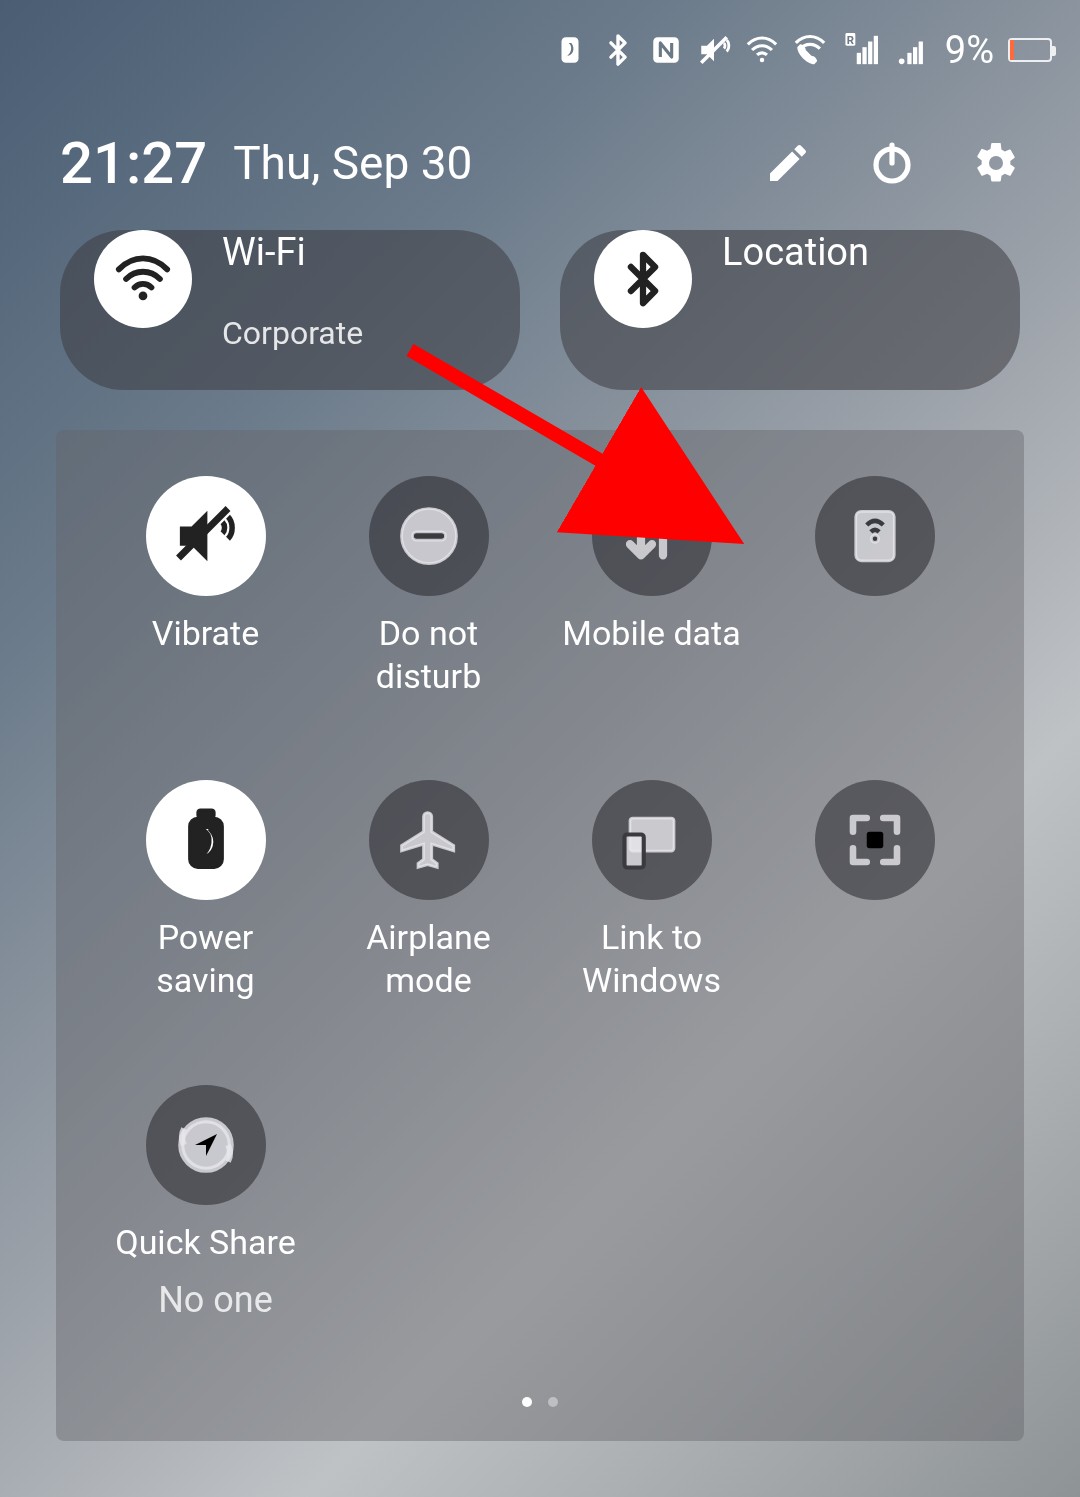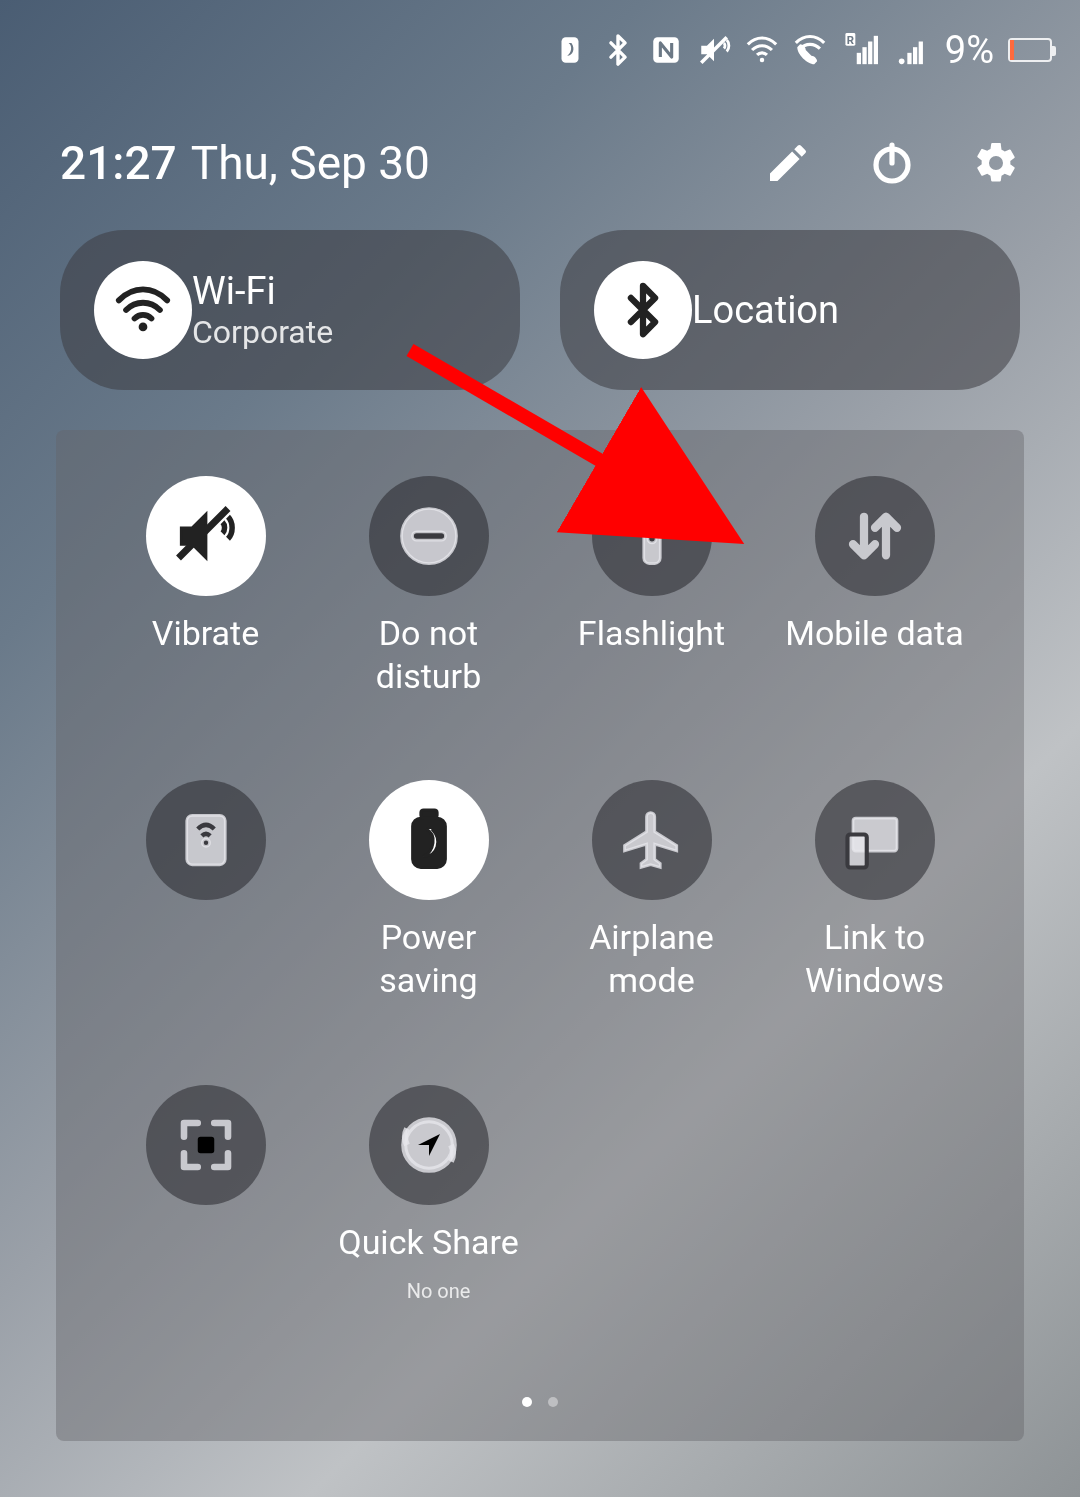--- a/index.html
+++ b/index.html
@@ -20,54 +20,54 @@
   .batt-pct { font-size: 38px; font-weight: 400; color:#fff; }
   .batt-shell { width: 44px; height: 24px; border: 2.5px solid rgba(255,255,255,.85); border-radius:4px; position:relative; }
   .batt-shell::after{content:'';position:absolute;right:-6px;top:6px;width:4px;height:10px;background:rgba(255,255,255,.85);border-radius:0 2px 2px 0;}
   .batt-fill{position:absolute;left:0;top:0;bottom:0;width:10%;background:#ff6a3d;}
 
   
   .header {
     position:absolute; left:60px; right:60px; top:128px; height:70px;
     display:flex; align-items:center; color:#fff;
   }
-  .time { font-size:46px; font-weight:500; margin-right:14px; }
+  .time { font-size:58px; font-weight:500; margin-right:26px; }
   .date { font-size:46px; font-weight:400; }
   .header-actions { margin-left:auto; display:flex; gap:56px; }
   .hact { width:48px; height:48px; display:flex; align-items:center; justify-content:center; cursor:pointer; }
   .hact svg{width:100%;height:100%;}
 
   
   .pills { position:absolute; left:60px; right:60px; top:230px; display:flex; gap:40px; }
   .pill {
     flex:1; background:rgba(60,60,65,.55); border-radius:64px; height:160px;
-    display:flex; align-items:center; padding:0 34px; cursor:pointer;
+    display:flex; align-items:flex-start; padding:0 34px; gap:30px; cursor:pointer;
   }
   .pill .circle{ width:98px;height:98px;border-radius:50%;background:#fff;display:flex;align-items:center;justify-content:center;}
   .pill .circle svg{width:58px;height:58px;}
   .pill .txt{display:flex;flex-direction:column;color:#fff;}
   .pill .t1{font-size:38px;font-weight:400;}
-  .pill .t2{font-size:32px;color:rgba(255,255,255,.85);}
+  .pill .t2{font-size:32px;color:rgba(255,255,255,.85);margin-top:40px;}
 
   
   .panel{
     position:absolute; left:56px; right:56px; top:430px; bottom:56px;
     background:rgba(100,100,105,.42); border-radius:8px;
     padding:46px 38px 34px; display:flex; flex-direction:column;
   }
   .grid{ flex:1; display:grid; grid-template-columns:repeat(4,1fr); grid-template-rows:repeat(3,1fr); }
   .tile{ display:flex; flex-direction:column; align-items:center; gap:16px; cursor:pointer;}
   .tile .circ{ width:120px;height:120px;border-radius:50%; display:flex;align-items:center;justify-content:center;}
   .tile .circ svg{width:66px;height:66px;}
   .on  .circ{ background:#fff; }
   .off .circ{ background:rgba(40,40,45,.55); }
   .on  .circ svg{ fill:#222; stroke:#222; }
   .off .circ svg{ fill:rgba(230,230,235,.8); stroke:rgba(230,230,235,.8);}
   .tile .lab{ color:#fff; font-size:34px; text-align:center; line-height:1.25; max-width:200px;}
-  .tile .sub{ color:rgba(255,255,255,.8); font-size:20px; text-align:center;margin-left:20px; }
+  .tile .sub{ color:rgba(255,255,255,.8); font-size:36px; text-align:center;margin-left:20px; }
 
   .dots{ display:flex; justify-content:center; gap:16px; padding-top:8px;}
   .dot{width:10px;height:10px;border-radius:50%;background:rgba(255,255,255,.4);}
   .dot.active{background:#fff;}
 
   
   .arrow{position:absolute; pointer-events:none;}
 </style>
 </head>
 <body>
@@ -204,32 +204,20 @@
     <div class="tile off">
       <div class="circ">
         <svg viewBox="0 0 24 24">
             <circle cx="12" cy="12" r="10"></circle>
             <rect x="6" y="10.5" width="12" height="3" rx="1.5" fill="#3a3a3f"></rect>
           </svg>
       </div>
       <span class="lab">Do not disturb</span>
     </div>
 
-    <div class="tile off">
-      <div class="circ">
-        <svg viewBox="0 0 24 24">
-            <path d="M7 2h10v3l-2 3v12a2 2 0 0 1-2 2h-2a2 2 0 0 1-2-2V8L7 5z"></path>
-            <circle cx="12" cy="13" r="1.5" fill="#3a3a3f"></circle>
-            <line x1="6" y1="2" x2="4" y2="0" stroke-width="2"></line>
-            <line x1="12" y1="1" x2="12" y2="-1" stroke-width="2"></line>
-            <line x1="18" y1="2" x2="20" y2="0" stroke-width="2"></line>
-          </svg>
-      </div>
-      <span class="lab">Flashlight</span>
-    </div>
 
     <div class="tile off">
       <div class="circ">
         <svg viewBox="0 0 24 24" fill="none" stroke-width="3" stroke-linecap="round" stroke-linejoin="round">
             <path d="M8 5v14M8 19l-4-4M8 19l4-4"></path>
             <path d="M16 19V5M16 5l-4 4M16 5l4 4"></path>
           </svg>
       </div>
       <span class="lab">Mobile data</span>
     </div>

